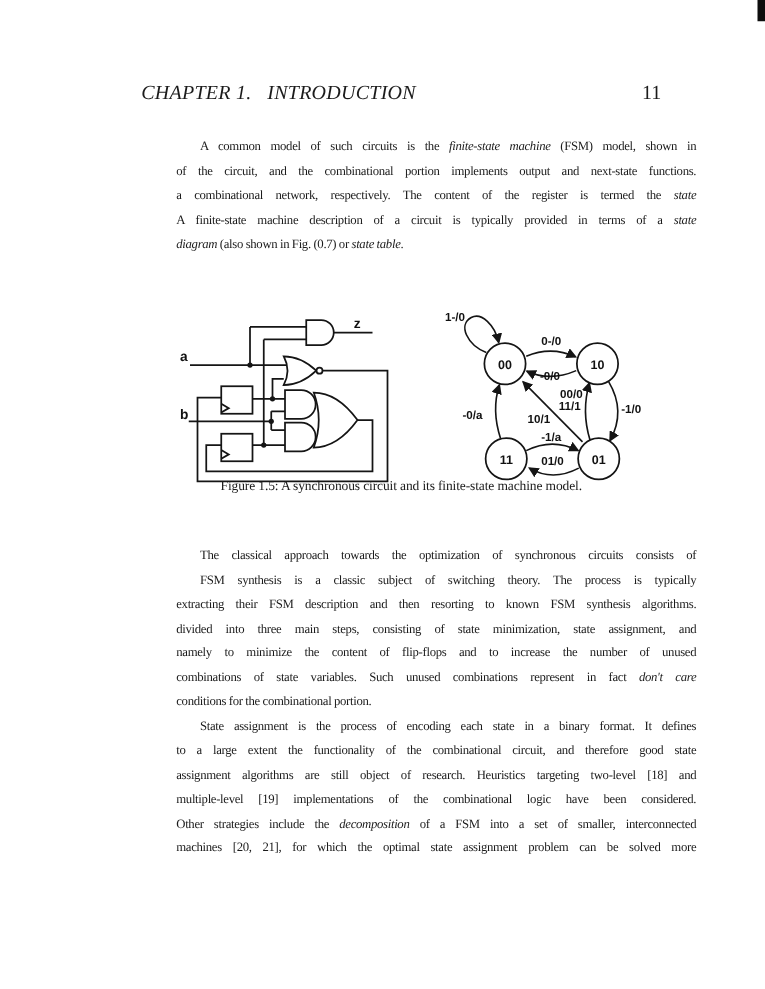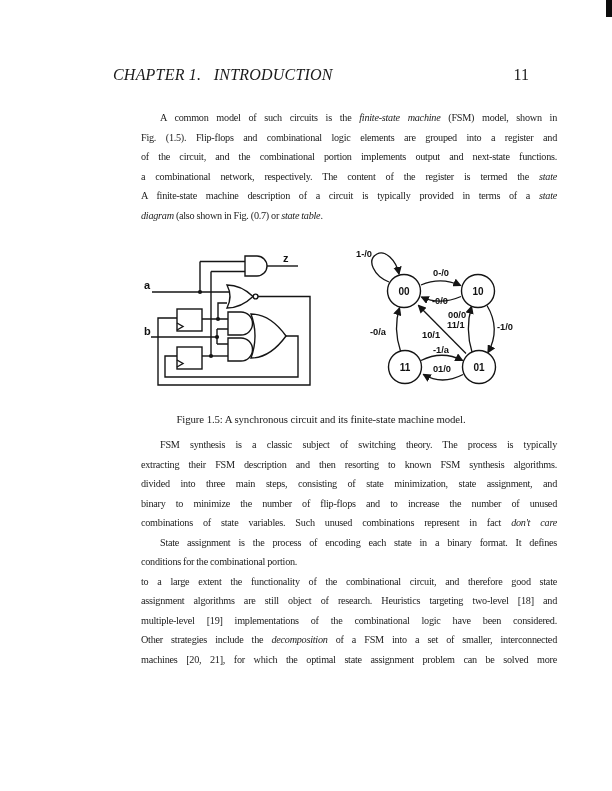--- a/index.html
+++ b/index.html
@@ -24,21 +24,21 @@
     letter-spacing:-0.25px;word-spacing:-0.2px;
     text-align:justify;text-align-last:justify;white-space:nowrap;overflow:visible;
   }
   .tline.last{text-align-last:left;}
   .tline.indent{text-indent:19px;}
   .it{font-style:italic;}
   .figure-area{position:absolute;left:0;top:240px;width:612px;height:165px;}
   .circuit-svg{position:absolute;left:115px;top:8px;}
   .fsm-svg{position:absolute;left:330px;top:0;}
   .caption{
-    position:absolute;left:113px;top:413px;width:416px;
+    position:absolute;left:113px;top:383px;width:416px;
     text-align:center;font-size:10.8px;letter-spacing:-0.1px;
   }
   svg{display:block;}
   .wire{stroke:#151515;stroke-width:1.4;fill:none;}
   .gate{stroke:#151515;stroke-width:1.4;fill:#ffffff;}
   .dot{fill:#151515;stroke:none;}
   .clbl{font-family:"Liberation Sans","DejaVu Sans",sans-serif;font-weight:bold;font-size:11px;fill:#111;}
   .slbl{font-family:"Liberation Sans","DejaVu Sans",sans-serif;font-weight:bold;font-size:10px;fill:#111;}
   .tlbl{font-family:"Liberation Sans","DejaVu Sans",sans-serif;font-weight:bold;font-size:9.3px;fill:#111;}
   .arc{stroke:#151515;stroke-width:1.3;fill:none;}
@@ -49,21 +49,20 @@
 
 <div class="corner-mark"></div>
 
 <div class="page-header">
   <span class="chapter">CHAPTER 1.   INTRODUCTION</span>
   <span class="pageno">11</span>
 </div>
 
 <div class="textblock" id="para-top">
     <div class="tline indent"><span>A common model of such circuits is the </span><span class="it">finite-state machine</span><span> (FSM) model, shown in</span></div>
-    <div class="tline"><span>Fig. (1.5). Flip-flops and combinational logic elements are grouped into a register and</span></div>
     <div class="tline"><span>of the circuit, and the combinational portion implements output and next-state functions.</span></div>
     <div class="tline"><span>a combinational network, respectively. The content of the register is termed the </span><span class="it">state</span></div>
     <div class="tline"><span>A finite-state machine description of a circuit is typically provided in terms of a </span><span class="it">state</span></div>
     <div class="tline last"><span class="it">diagram</span><span> (also shown in Fig. (0.7) or </span><span class="it">state table</span><span>.</span></div>
   </div>
 
 <div class="figure-area">
 
   <svg class="circuit-svg" width="200" height="145" viewBox="0 0 200 145">
 
@@ -141,25 +140,26 @@
     <text class="tlbl" x="92" y="98">10/1</text>
     <text class="tlbl" x="40" y="95">-0/a</text>
     <text class="tlbl" x="111" y="113" text-anchor="middle">-1/a</text>
     <text class="tlbl" x="112" y="132" text-anchor="middle">01/0</text>
   </svg>
 </div>
 
 <div class="caption">Figure 1.5: A synchronous circuit and its finite-state machine model.</div>
 
 <div class="textblock" id="para-bottom">
+    <div class="tline indent"><span>The classical approach towards the optimization of synchronous circuits consists of</span></div>
     <div class="tline indent"><span>FSM synthesis is a classic subject of switching theory.  The process is typically</span></div>
     <div class="tline"><span>extracting their FSM description and then resorting to known FSM synthesis algorithms.</span></div>
     <div class="tline"><span>divided into three main steps, consisting of state minimization, state assignment, and</span></div>
-    <div class="tline"><span>binary to minimize the number of flip-flops and to increase the number of unused</span></div>
+    <div class="tline"><span>namely to minimize the content of flip-flops and to increase the number of unused</span></div>
     <div class="tline"><span>combinations of state variables. Such unused combinations represent in fact </span><span class="it">don't care</span></div>
+    <div class="tline last"><span>conditions for the combinational portion.</span></div>
     <div class="tline indent"><span>State assignment is the process of encoding each state in a binary format. It defines</span></div>
-    <div class="tline last"><span>conditions for the combinational portion.</span></div>
     <div class="tline"><span>to a large extent the functionality of the combinational circuit, and therefore good state</span></div>
     <div class="tline"><span>assignment algorithms are still object of research. Heuristics targeting two-level [18] and</span></div>
     <div class="tline"><span>multiple-level [19] implementations of the combinational logic have been considered.</span></div>
     <div class="tline"><span>Other strategies include the </span><span class="it">decomposition</span><span> of a FSM into a set of smaller, interconnected</span></div>
     <div class="tline"><span>machines [20, 21], for which the optimal state assignment problem can be solved more</span></div>
   </div>
 
 </body></html>

